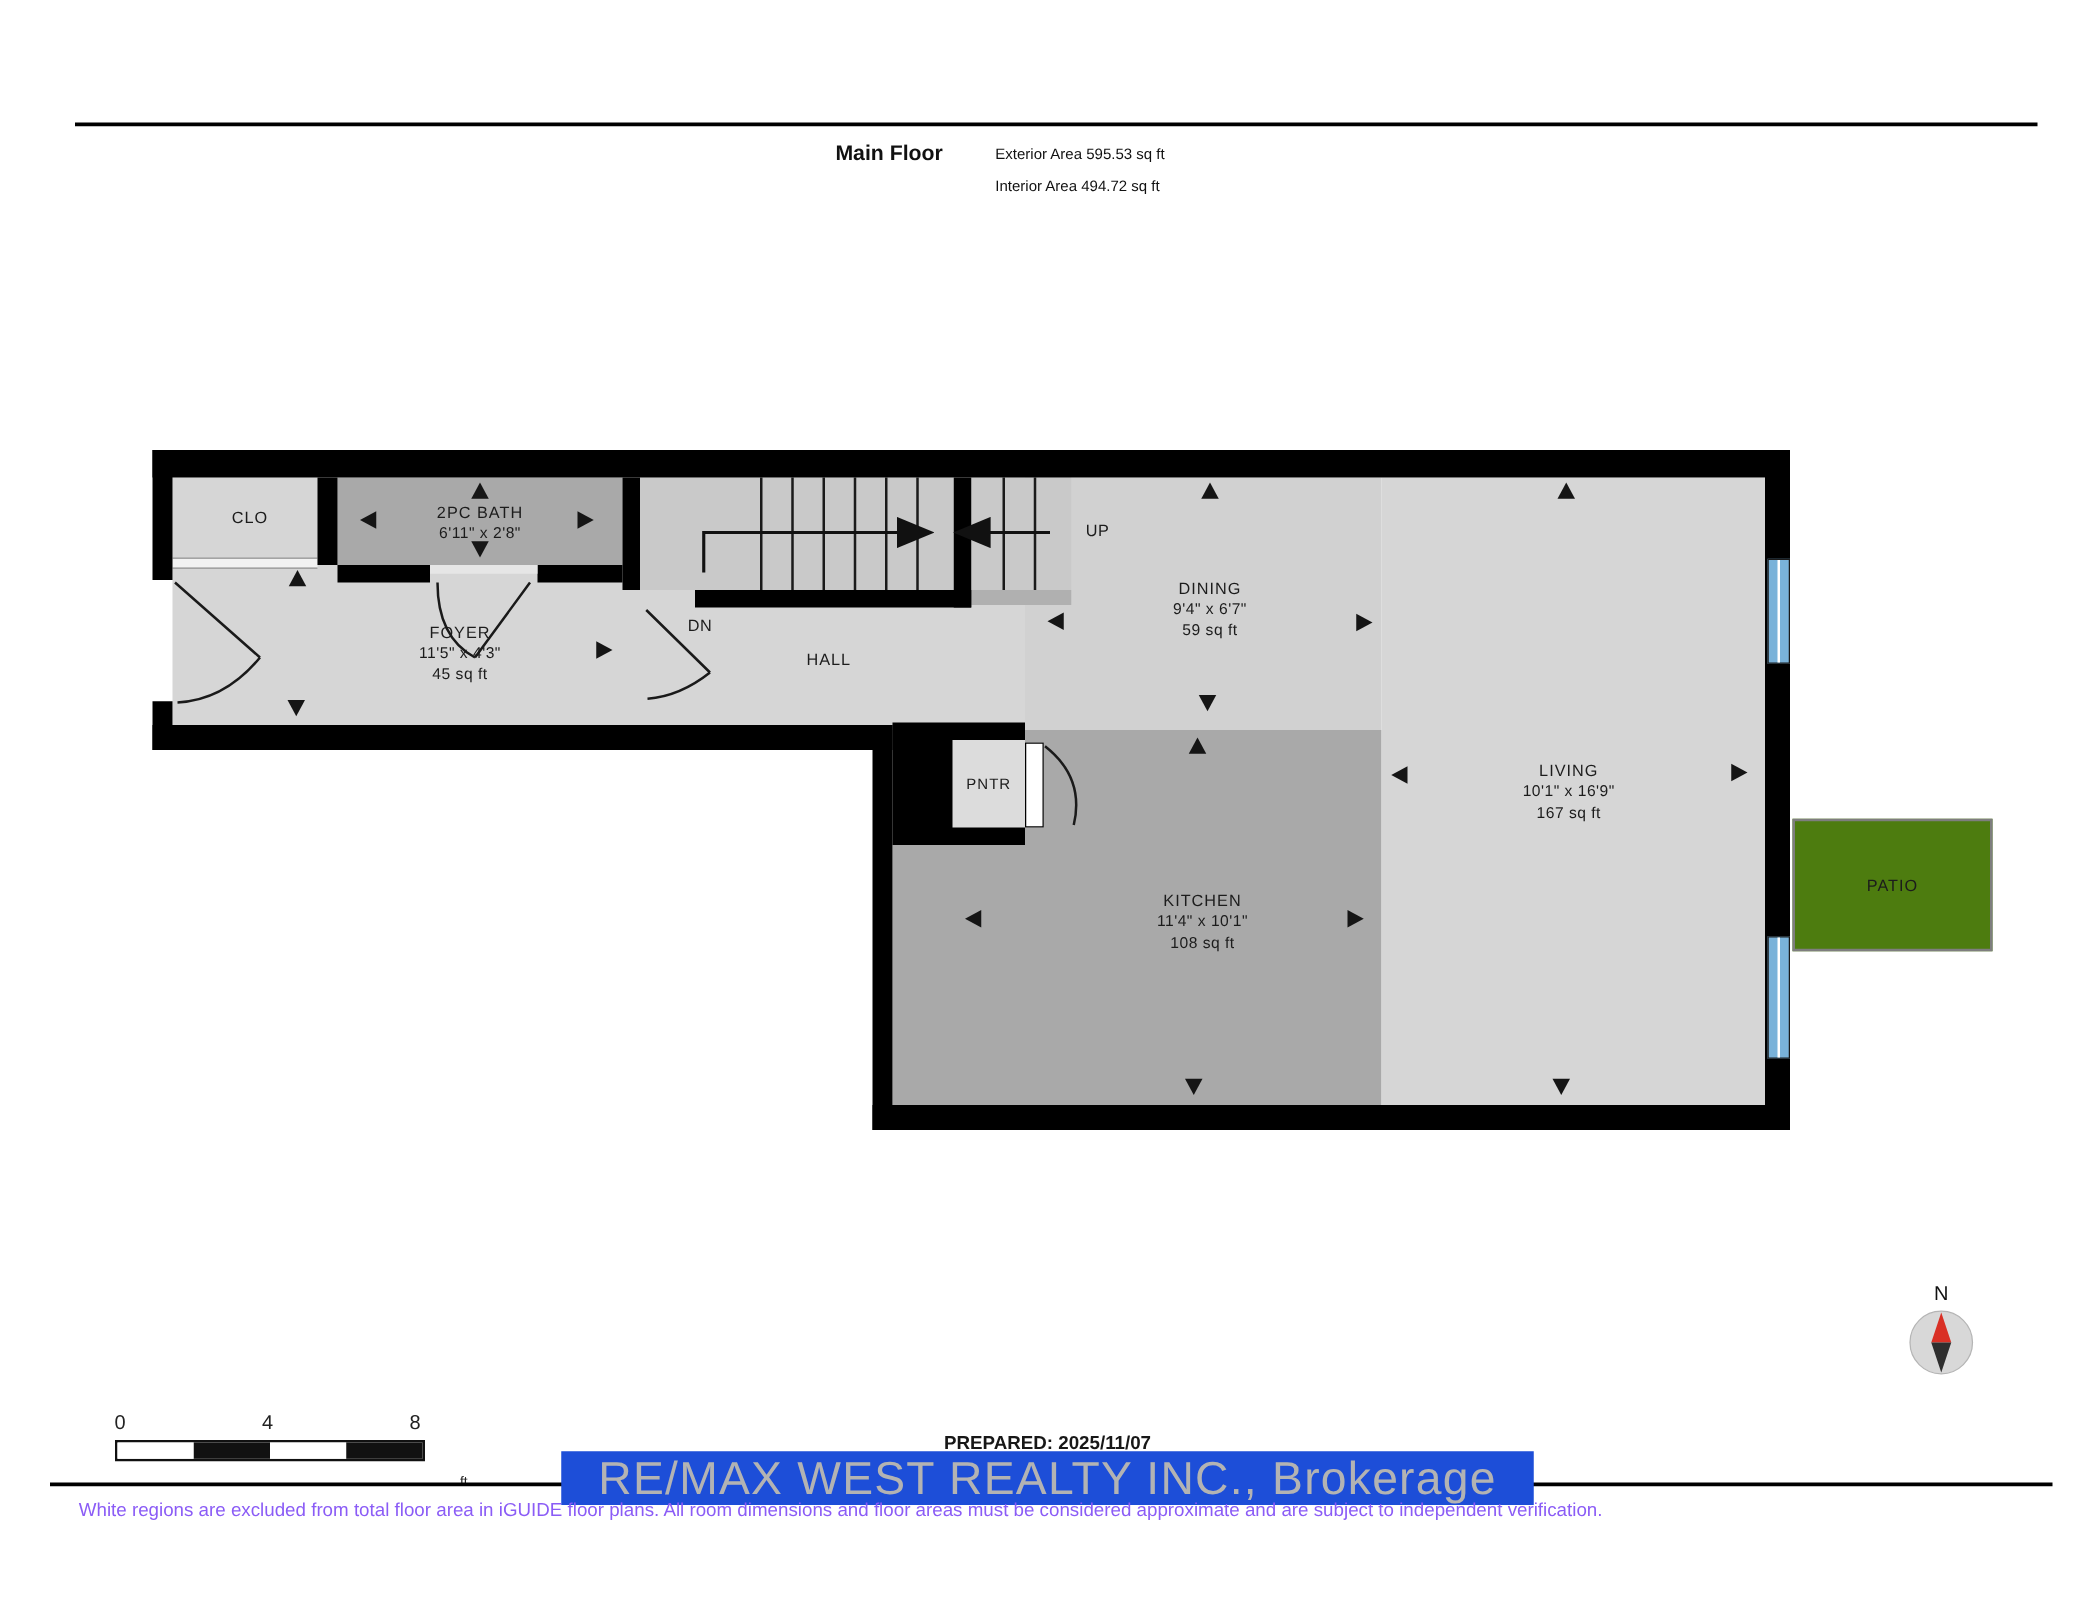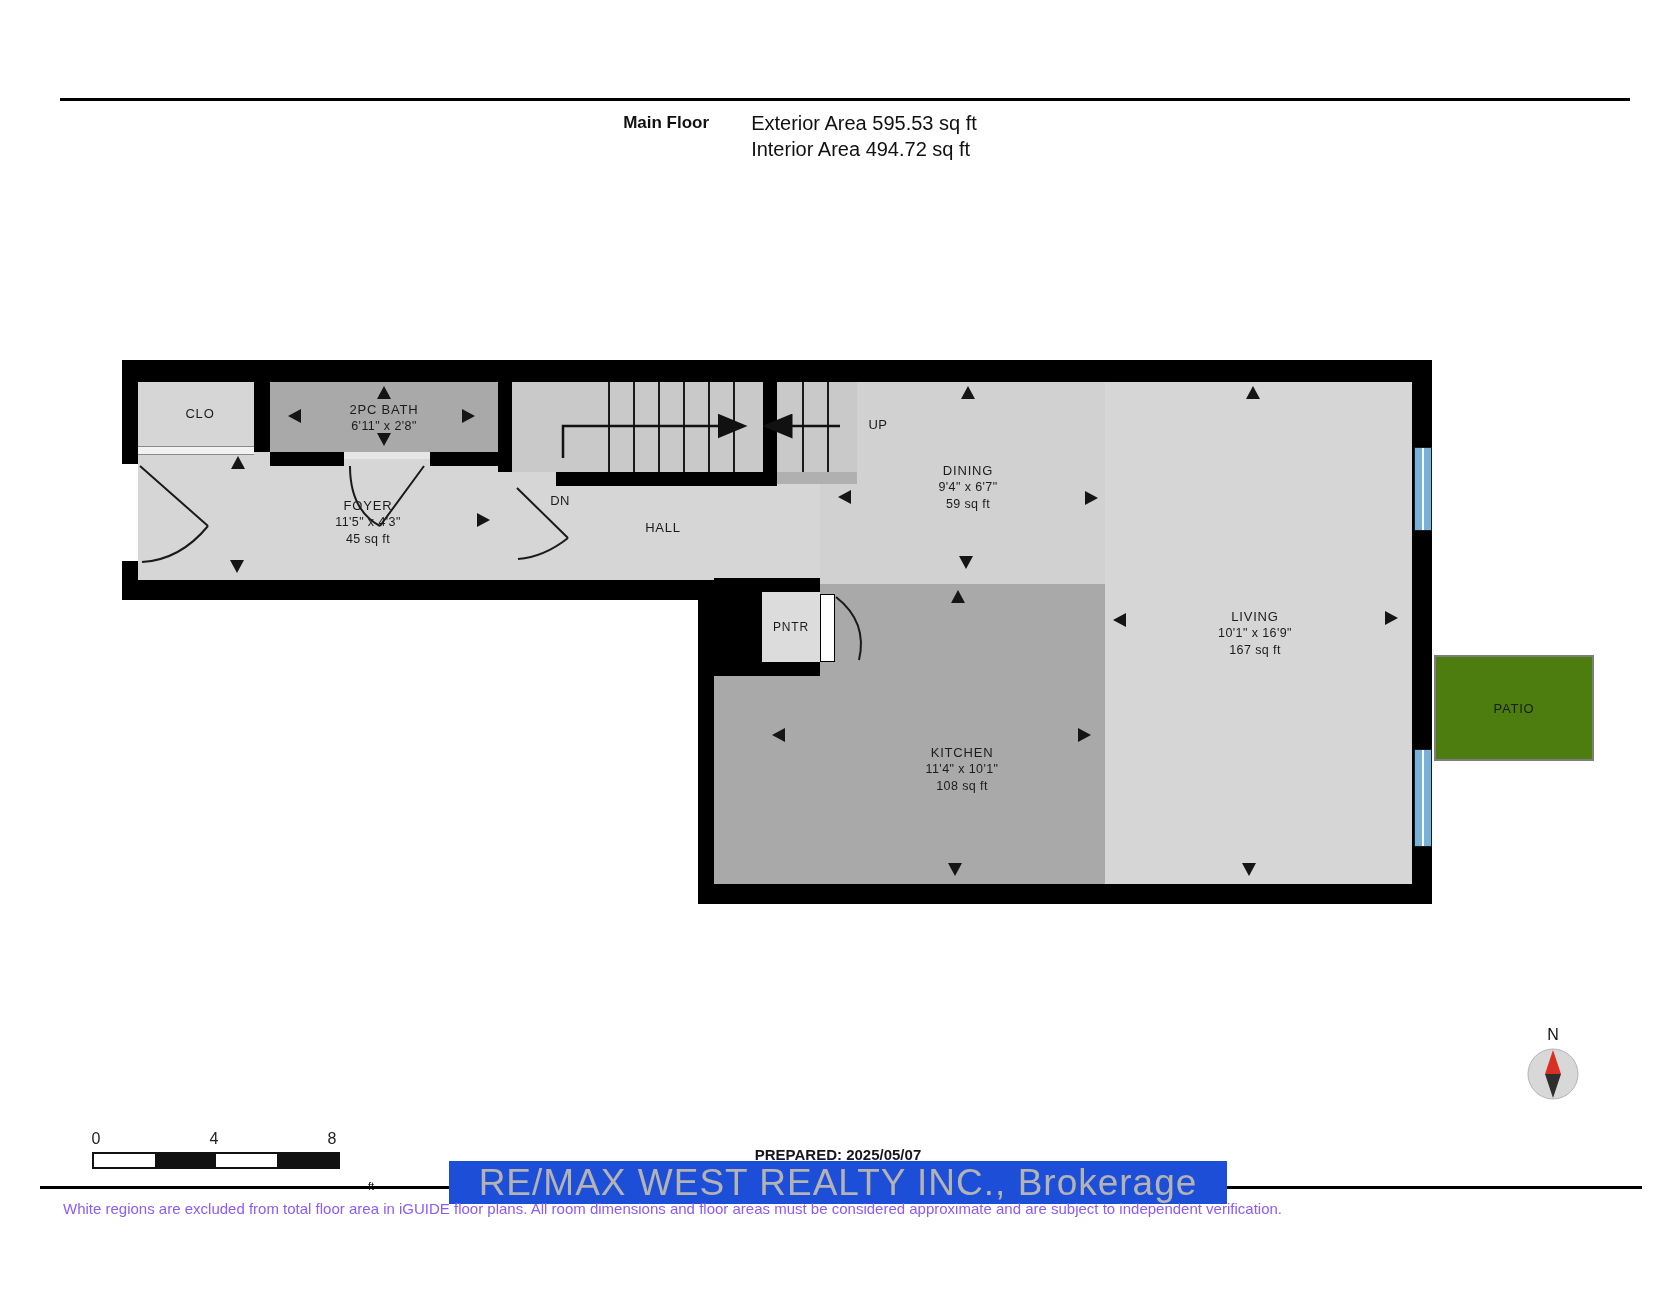--- a/index.html
+++ b/index.html
@@ -4,21 +4,21 @@
 <style>
   html,body{margin:0;padding:0;background:#ffffff;}
   #canvas{position:relative;width:1680px;height:1298px;background:#fff;overflow:hidden;
           font-family:"Liberation Sans", sans-serif;color:#111;}
   .abs{position:absolute;}
   
   #title{left:0;top:50px;width:1600px;text-align:center;font-size:31px;font-weight:bold;letter-spacing:.5px;}
   #hr1{left:60px;top:98px;width:1570px;height:3px;background:#000;}
   #floorrow{left:0;top:110px;width:1600px;display:flex;justify-content:center;gap:22px;align-items:flex-start;}
   #floorrow .fl{font-weight:bold;font-size:17px;line-height:26px;}
-  #floorrow .areas{font-size:20px;line-height:26px;margin-left:20px;}
+  #floorrow .areas{font-size:12px;line-height:26px;margin-left:20px;}
   
   .fill{position:absolute;}
   .wall{position:absolute;background:#000;}
   .rlabel{position:absolute;text-align:center;font-size:13px;line-height:17px;letter-spacing:.4px;color:#1c1c1c;}
   .rlabel .nm{letter-spacing:.8px;}
   .rlabel .dim,.rlabel .area{font-size:12.5px;}
   .tread{position:absolute;width:2px;background:#1a1a1a;}
   
   .ar{position:absolute;width:0;height:0;}
   .ar-up{border-left:7px solid transparent;border-right:7px solid transparent;border-bottom:13px solid #151515;}
@@ -130,21 +130,21 @@
       <div>UP</div>
     </div>
     <div class="rlabel" style="left:888px;top:462px;width:160px;">
       <div class="nm">DINING</div>
       <div class="dim">9'4" x 6'7"</div>
       <div class="area">59 sq ft</div>
     </div>
     <div class="rlabel" style="left:751px;top:619px;width:80px;font-size:12px;">
       <div class="nm">PNTR</div>
     </div>
-    <div class="rlabel" style="left:882px;top:744px;width:160px;">
+    <div class="rlabel" style="left:882px;top:712px;width:160px;">
       <div class="nm">KITCHEN</div>
       <div class="dim">11'4" x 10'1"</div>
       <div class="area">108 sq ft</div>
     </div>
     <div class="rlabel" style="left:1175px;top:608px;width:160px;">
       <div class="nm">LIVING</div>
       <div class="dim">10'1" x 16'9"</div>
       <div class="area">167 sq ft</div>
     </div>
 
@@ -196,21 +196,21 @@
   <div class="abs tick" style="left:214px;">4</div>
   <div class="abs tick" style="left:332px;">8</div>
   <div class="abs" id="scalebar">
     <div class="seg" style="background:#fff;"></div>
     <div class="seg" style="background:#111;"></div>
     <div class="seg" style="background:#fff;"></div>
     <div class="seg" style="background:#111;"></div>
   </div>
   <div class="abs" id="ftunit">ft</div>
 
-  <div class="abs" id="prepared">PREPARED: 2025/05/07</div>
+  <div class="abs" id="prepared">PREPARED: 2025/11/07</div>
   <div class="abs" id="watermark">
     <span>RE/MAX WEST REALTY INC.,  Brokerage</span>
   </div>
   <div class="abs" id="hr2"></div>
   <div class="abs" id="disclaimer">White regions are excluded from total floor area in iGUIDE floor plans. All room dimensions and floor areas must be considered approximate and are subject to independent verification.</div>
 
   <div class="abs" id="compass">
     <svg width="90" height="120" viewBox="0 0 90 120">
       <text x="45" y="28" text-anchor="middle" font-size="16" font-family="Liberation Sans, sans-serif" fill="#111">N</text>
       <circle cx="45" cy="62" r="25" fill="#d8d8d8" stroke="#b5b5b5" stroke-width="1"></circle>

